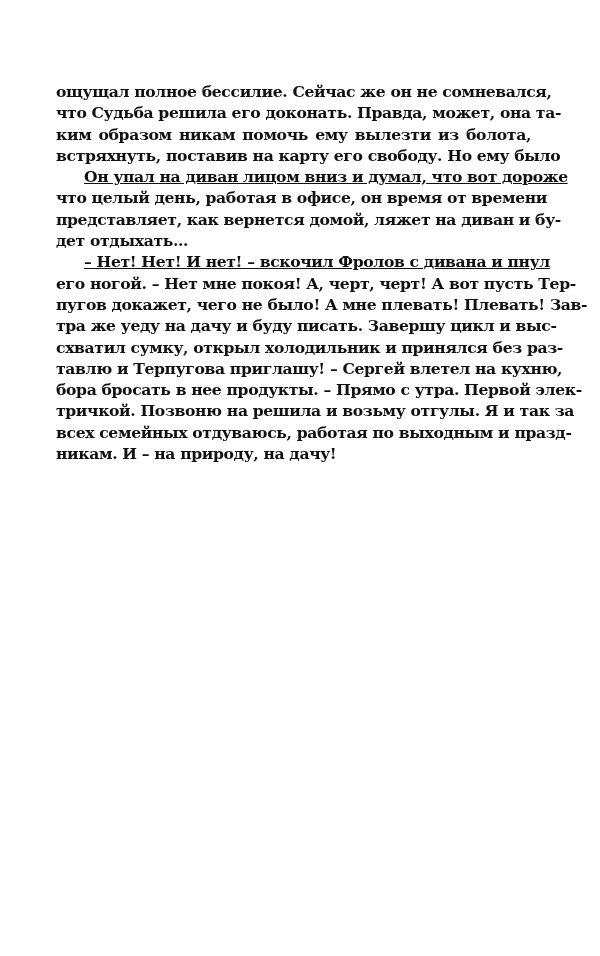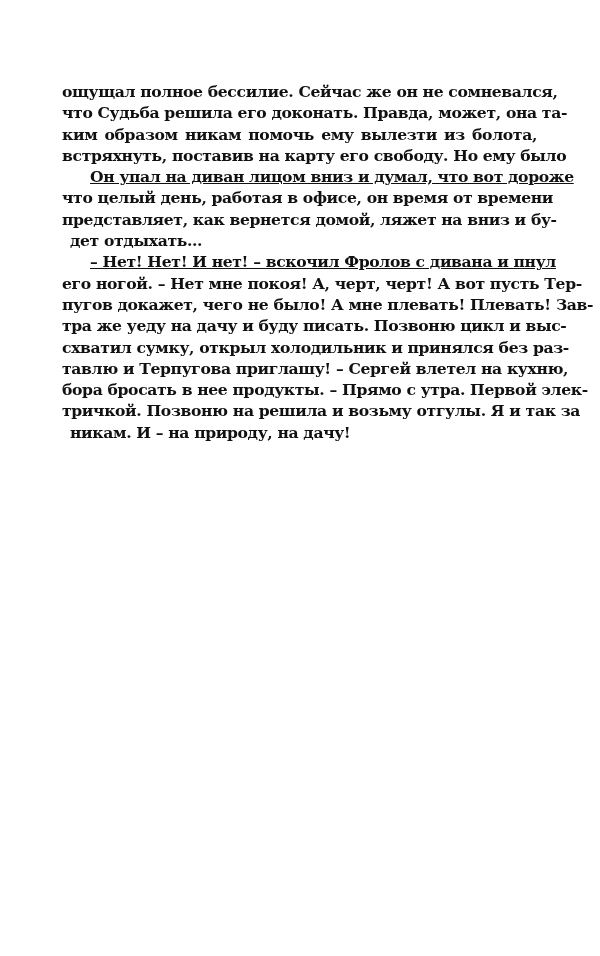--- a/index.html
+++ b/index.html
@@ -8,41 +8,40 @@
       background: #ffffff;
     }
     body {
       width: 600px;
       height: 956px;
       position: relative;
       overflow: hidden;
     }
     .page {
       position: absolute;
-      left: 62px;
+      left: 56px;
       top: 81px;
       width: 475px;
       font-family: "DejaVu Serif", "Liberation Serif", serif;
       font-size: 15.6px;
       font-weight: bold;
       line-height: 21.3px;
       color: #111111;
       letter-spacing: -0.35px;
     }
     .line {
       display: block;
       white-space: nowrap;
       text-align: justify;
       text-align-last: justify;
       height: 21.3px;
       overflow: visible;
     }
     .line.last {
       text-align-last: left;
-      margin-left: 8px;
     }
     .line.indent {
       padding-left: 28px;
       text-decoration: underline;
     }
   </style>
 </head>
 <body>
 
 <div class="page">
@@ -50,28 +49,29 @@
   <div>
     <span class="line">ощущал полное бессилие. Сейчас же он не сомневался,</span>
     <span class="line">что Судьба решила его доконать. Правда, может, она та-</span>
     <span class="line">ким образом никам помочь ему вылезти из болота,</span>
     <span class="line">встряхнуть, поставив на карту его свободу. Но ему было</span>
   </div>
 
   <div>
     <span class="line indent">Он упал на диван лицом вниз и думал, что вот дороже</span>
     <span class="line">что целый день, работая в офисе, он время от времени</span>
-    <span class="line">представляет, как вернется домой, ляжет на вниз и бу-</span>
+    <span class="line">представляет, как вернется домой, ляжет на диван и бу-</span>
     <span class="line last">дет отдыхать...</span>
   </div>
 
   <div>
     <span class="line indent">– Нет! Нет! И нет! – вскочил Фролов с дивана и пнул</span>
     <span class="line">его ногой. – Нет мне покоя! А, черт, черт! А вот пусть Тер-</span>
     <span class="line">пугов докажет, чего не было! А мне плевать! Плевать! Зав-</span>
-    <span class="line">тра же уеду на дачу и буду писать. Позвоню цикл и выс-</span>
+    <span class="line">тра же уеду на дачу и буду писать. Завершу цикл и выс-</span>
     <span class="line">схватил сумку, открыл холодильник и принялся без раз-</span>
     <span class="line">тавлю и Терпугова приглашу! – Сергей влетел на кухню,</span>
     <span class="line">бора бросать в нее продукты. – Прямо с утра. Первой элек-</span>
     <span class="line">тричкой. Позвоню на решила и возьму отгулы. Я и так за</span>
+    <span class="line">всех семейных отдуваюсь, работая по выходным и празд-</span>
     <span class="line last">никам. И – на природу, на дачу!</span>
   </div>
 </div>
 
 </body></html>

